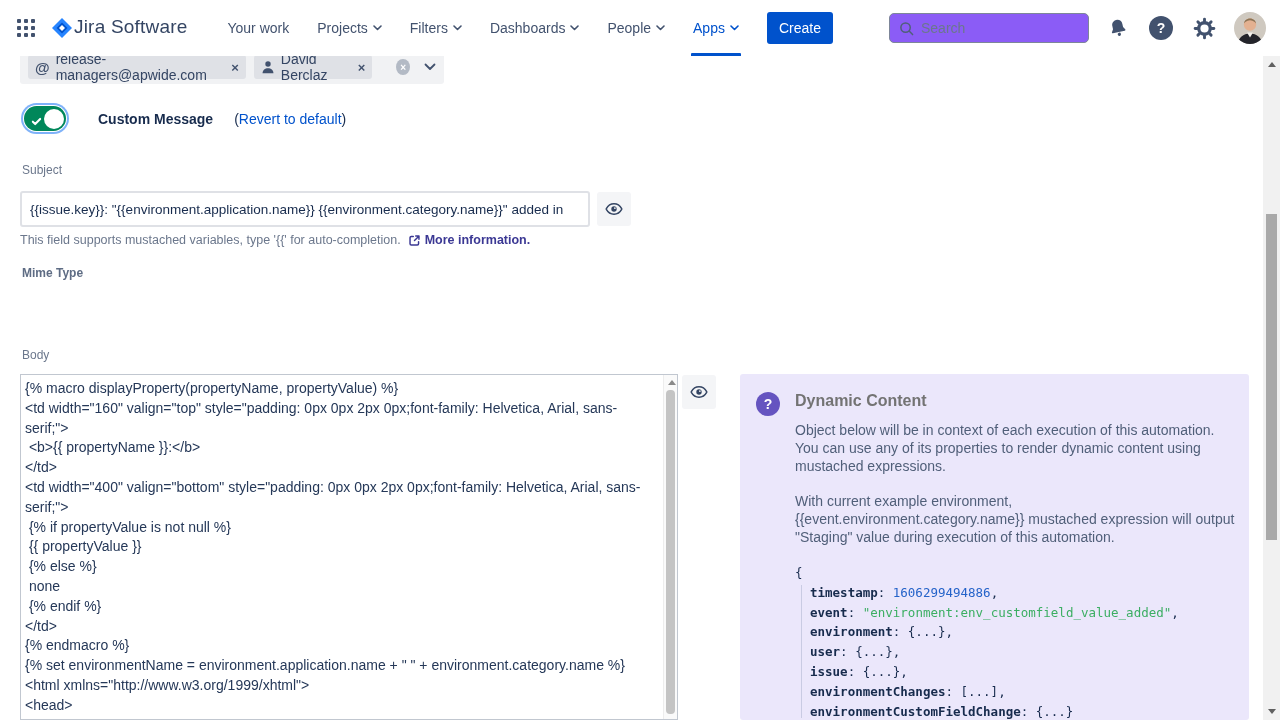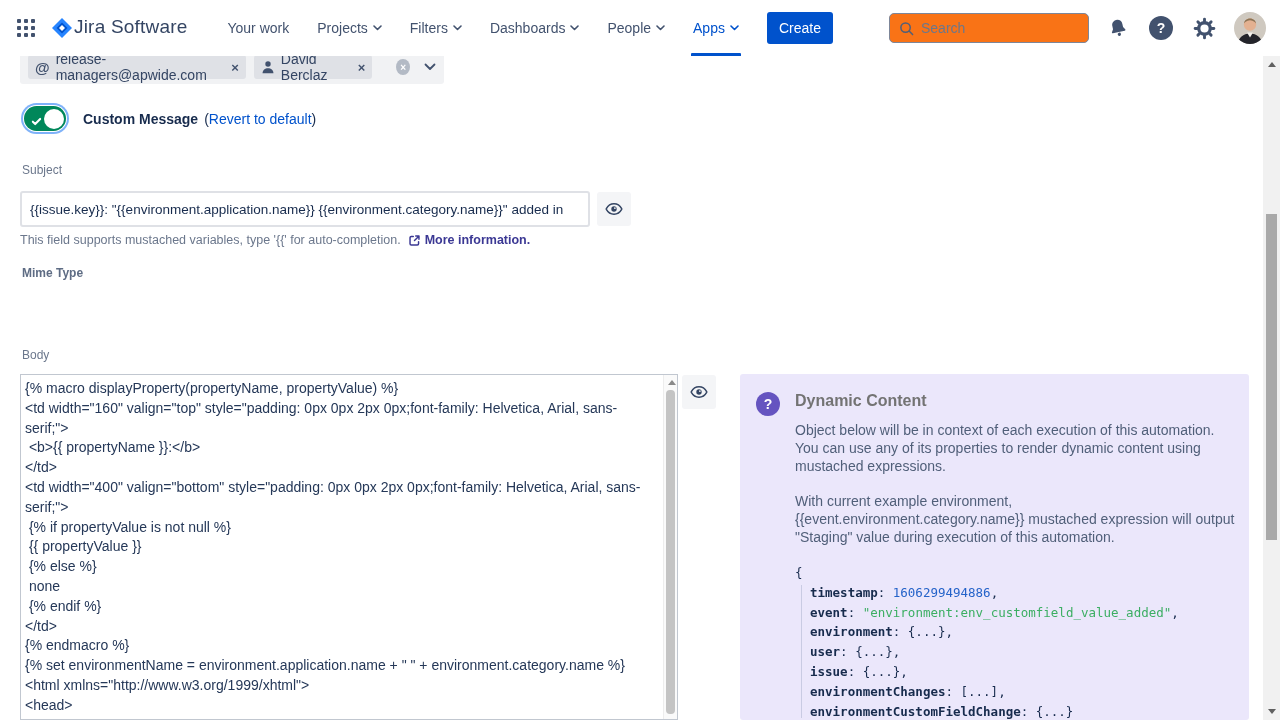--- a/index.html
+++ b/index.html
@@ -11,38 +11,38 @@
   .header { position:absolute; top:0; left:0; right:0; height:56px; background:#fff; display:flex; align-items:center; padding:0 14px 0 16px; z-index:10; }
   .grid-icon { width:20px; height:20px; margin-right:14px; cursor:pointer; flex:none; }
   .logo { display:flex; align-items:flex-start; gap:0; margin-right:26px; cursor:pointer; flex:none; }
   .logo-text { font-size:19px; font-weight:500; color:#344563; letter-spacing:.2px; }
   .nav { display:flex; height:56px; align-items:stretch; gap:0; }
   .nav-item { position:relative; display:flex; align-items:center; gap:5px; padding:12px 14px; font-size:14px; font-weight:500; color:#42526E; cursor:pointer; }
   .nav-item.active { color:#0052CC; }
   .nav-item.active::after { content:""; position:absolute; left:12px; right:12px; bottom:0; height:3px; background:#0052CC; border-radius:1px 1px 0 0; }
   .create-btn { margin-left:14px; height:32px; padding:0 12px; background:#0052CC; color:#fff; font-size:14px; font-weight:500; border:none; border-radius:3px; cursor:pointer; font-family:inherit; }
   .hdr-spacer { flex:1; }
-  .search-box { display:flex; align-items:center; gap:7px; width:200px; height:30px; border:1.5px solid #7D8699; border-radius:5px; padding:0 9px; margin-right:16px; background:#f97316; }
+  .search-box { display:flex; align-items:center; gap:7px; width:200px; height:30px; border:1.5px solid #7D8699; border-radius:5px; padding:0 9px; margin-right:16px; background:#8b5cf6; }
   .search-box input { border:none; outline:none; width:100%; font-size:14px; color:#172B4D; font-family:inherit; background:transparent; }
   .search-box input::placeholder { color:#6B778C; }
   .hdr-icons { display:flex; align-items:center; gap:17px; }
   .hdr-icon-btn { width:26px; height:26px; display:flex; align-items:center; justify-content:center; cursor:pointer; color:#42526E; }
   .help-circle { width:24px; height:24px; border-radius:50%; background:#42526E; color:#fff; display:flex; align-items:center; justify-content:center; font-size:14px; font-weight:700; }
   .avatar { width:32px; height:32px; border-radius:50%; overflow:hidden; cursor:pointer; flex:none; }
 
   
   .chips-wrap { position:absolute; left:20px; top:50px; width:424px; height:34px; background:#F1F2F4; border-radius:3px; display:flex; align-items:center; padding:0 8px; z-index:1; }
   .chip { height:24px; background:#DFE1E6; border-radius:3px; display:flex; align-items:center; gap:6px; padding:0 7px; font-size:14px; color:#344563; margin-right:8px; cursor:default; }
   .chip .at-glyph { font-size:15px; font-weight:700; color:#42526E; }
   .chip-x { font-size:13px; font-weight:700; color:#42526E; cursor:pointer; line-height:1; padding-left:2px; }
   .chips-clear { width:16px; height:16px; border-radius:50%; background:#B3BAC5; color:#fff; font-size:10px; font-weight:700; display:flex; align-items:center; justify-content:center; margin-left:16px; cursor:pointer; }
   .chips-caret { margin-left:14px; color:#42526E; cursor:pointer; display:flex; }
 
   
-  .toggle-row { position:absolute; left:24px; top:106px; display:flex; align-items:center; gap:17px; }
+  .toggle-row { position:absolute; left:24px; top:106px; display:flex; align-items:center; gap:32px; }
   .toggle { position:relative; width:42px; height:25px; border-radius:13px; background:#00875A; cursor:pointer; box-shadow:0 0 0 1px #fff, 0 0 0 3px #7FB2F9; flex:none; }
   .toggle .knob { position:absolute; top:2.5px; right:2.5px; width:20px; height:20px; border-radius:50%; background:#fff; }
   .toggle .tick { position:absolute; left:7px; top:7px; }
   .toggle-label { font-size:14px; font-weight:600; color:#172B4D; }
   .revert { font-size:14px; color:#172B4D; }
   .revert a { color:#0052CC; text-decoration:none; cursor:pointer; }
 
   
   .field-label { position:absolute; font-size:12px; color:#6B778C; }
   .field-label.strong { font-weight:600; color:#5E6C84; }

